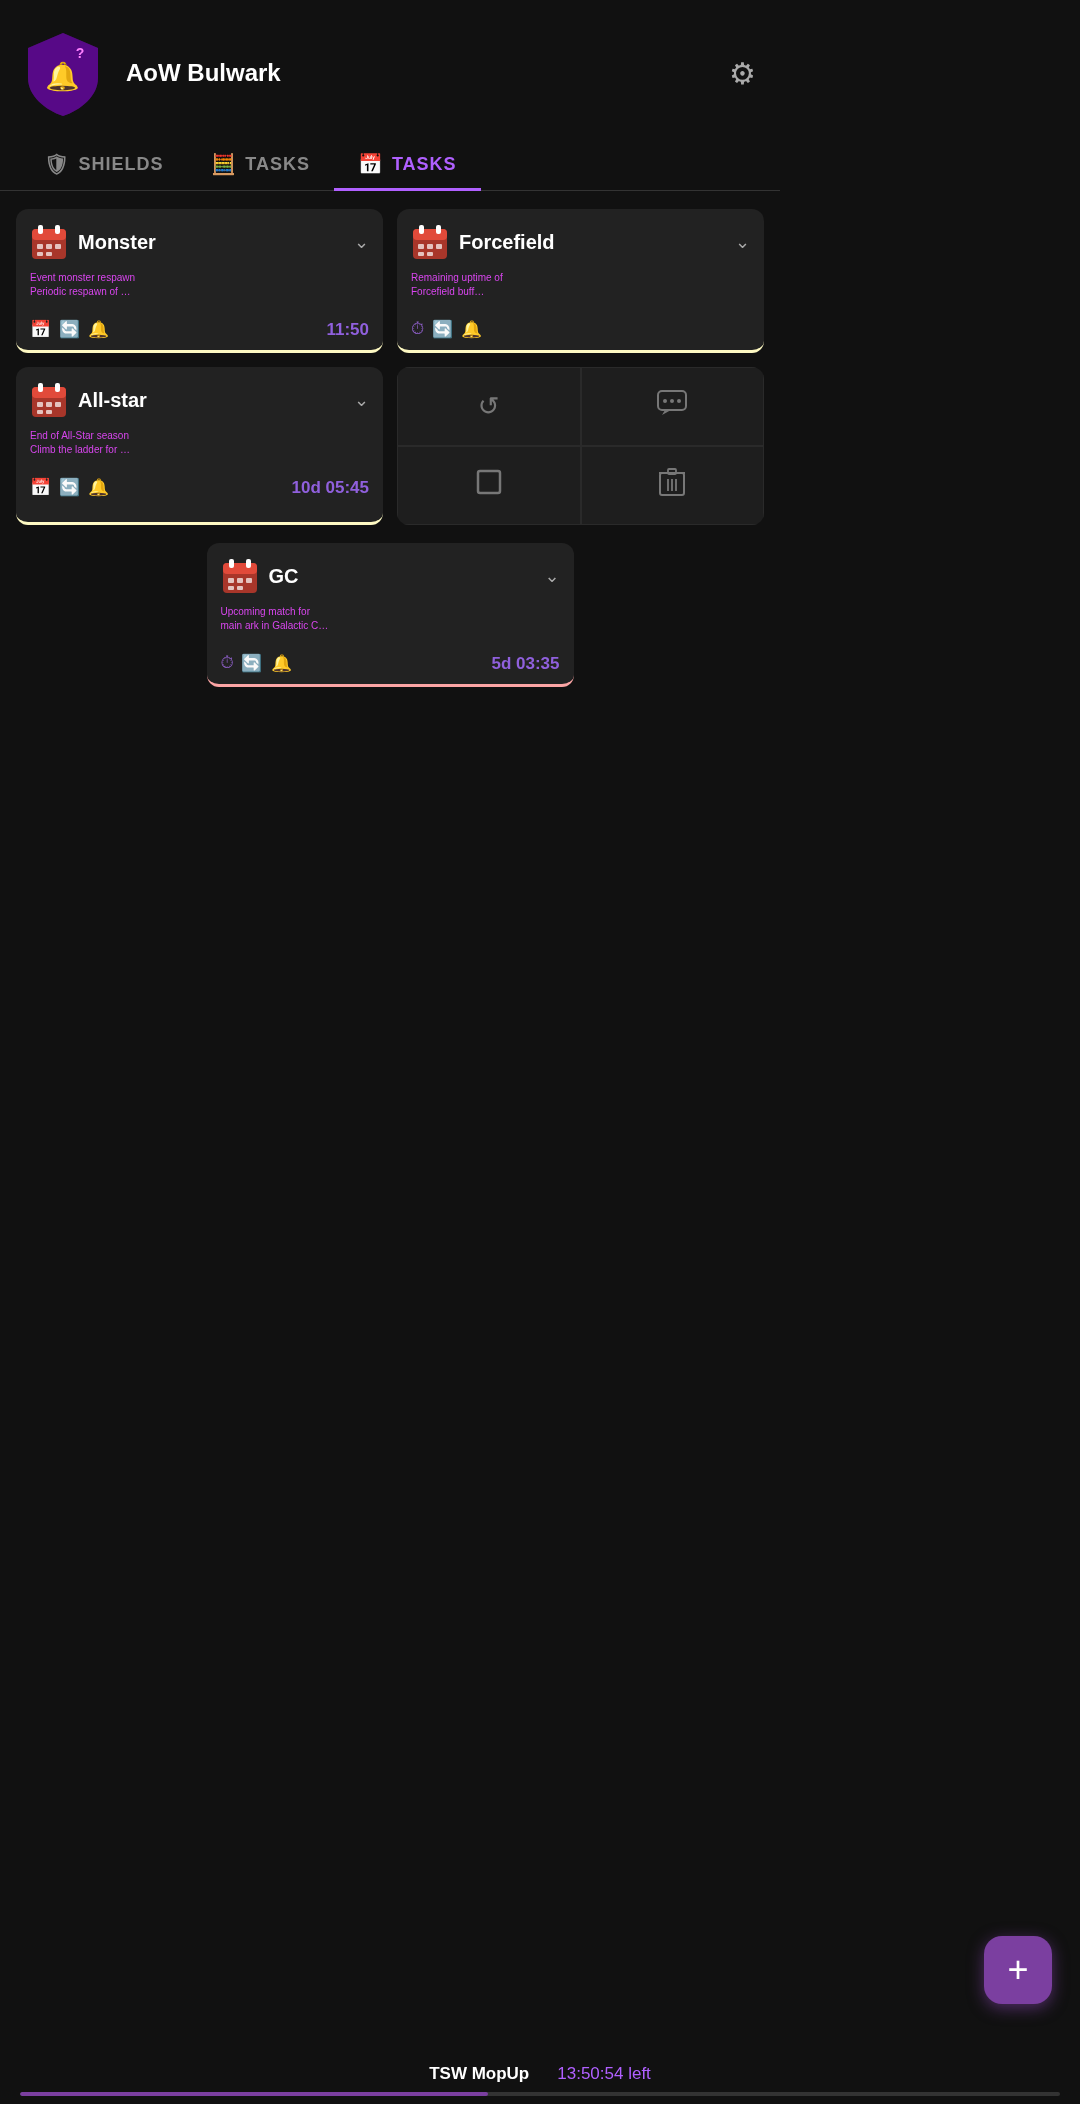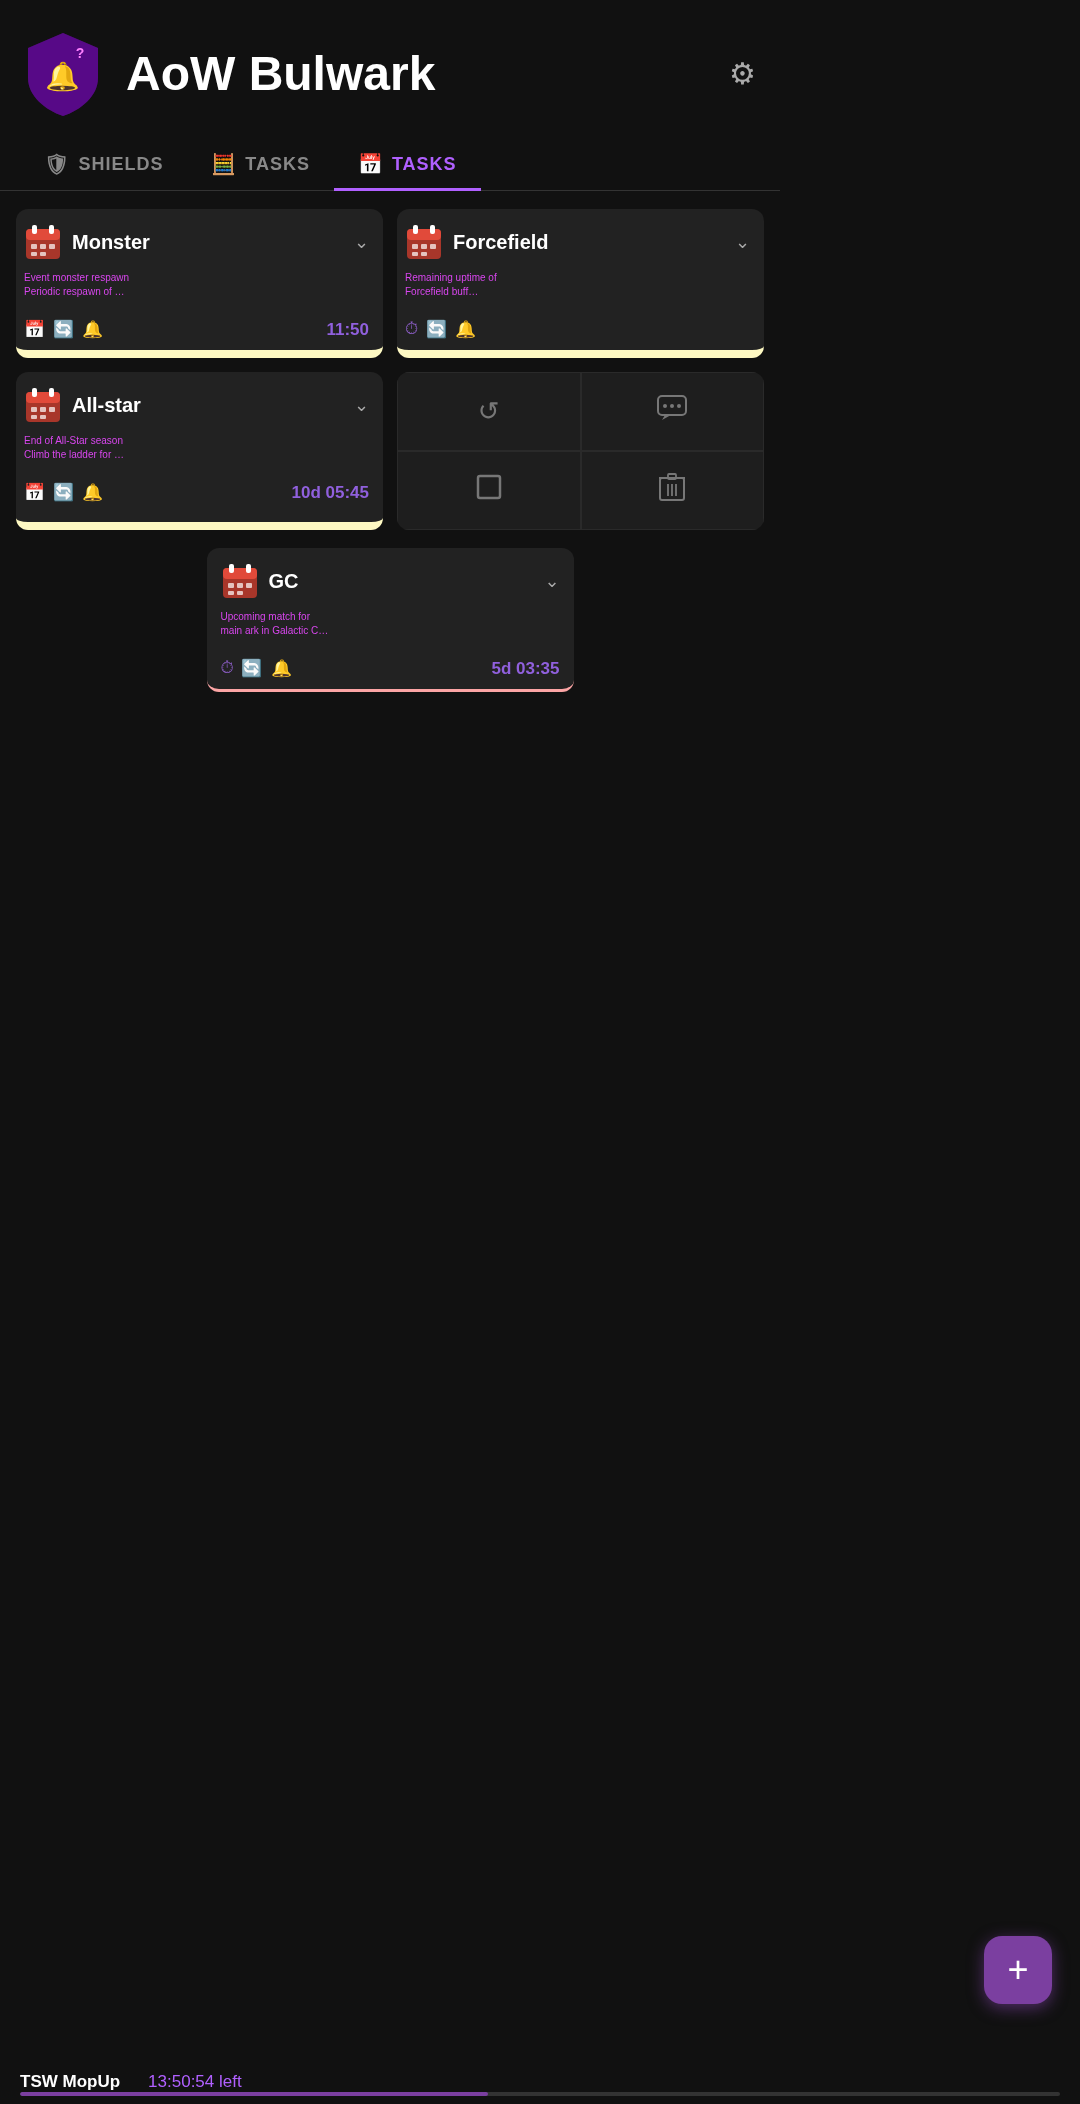--- a/index.html
+++ b/index.html
@@ -21,21 +21,21 @@
       padding: 28px 24px 20px 18px;
       gap: 18px;
     }
     .logo-shield {
       width: 90px;
       height: 90px;
       flex-shrink: 0;
     }
     .app-title {
       flex: 1;
-      font-size: 48px;
+      font-size: 24px;
       font-weight: 700;
       color: #fff;
     }
     .gear-icon {
       font-size: 30px;
       color: #aaa;
       cursor: pointer;
     }
 
     
@@ -78,25 +78,25 @@
     .task-grid {
       display: grid;
       grid-template-columns: 1fr 1fr;
       gap: 14px;
       padding: 18px 16px;
     }
 
     .task-card {
       background: #222;
       border-radius: 12px;
-      padding: 14px 14px 10px 8px;
+      padding: 14px 14px 10px 14px;
       cursor: pointer;
       position: relative;
       overflow: hidden;
-      border-bottom: 8px solid #fef9c3;
+      border-bottom: 3px solid #fef9c3;
     }
     .task-card-header {
       display: flex;
       align-items: center;
       gap: 10px;
       margin-bottom: 10px;
     }
     .task-calendar-icon {
       width: 38px;
       height: 38px;
@@ -194,20 +194,22 @@
       position: fixed;
       bottom: 0;
       left: 0;
       right: 0;
       background: #111;
       padding: 14px 20px 8px 20px;
     }
     .status-text {
       display: flex;
       gap: 28px;
+      margin-bottom: 8px;
+      justify-content: center;
     }
     .status-name {
       font-size: 17px;
       font-weight: 700;
       color: #fff;
     }
     .status-time {
       font-size: 17px;
       color: #b060ff;
     }

